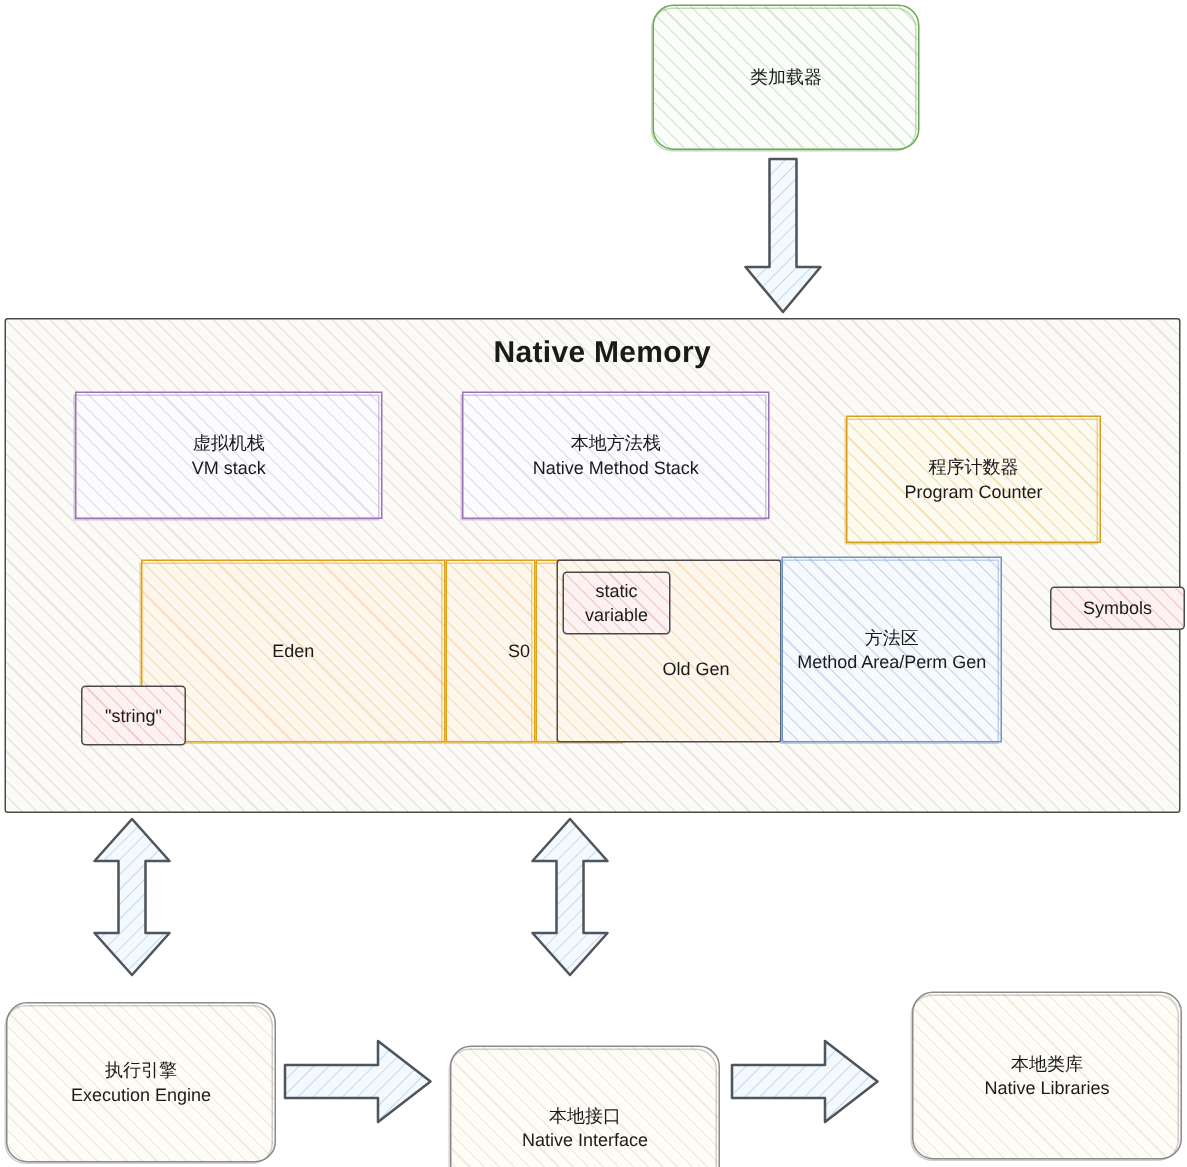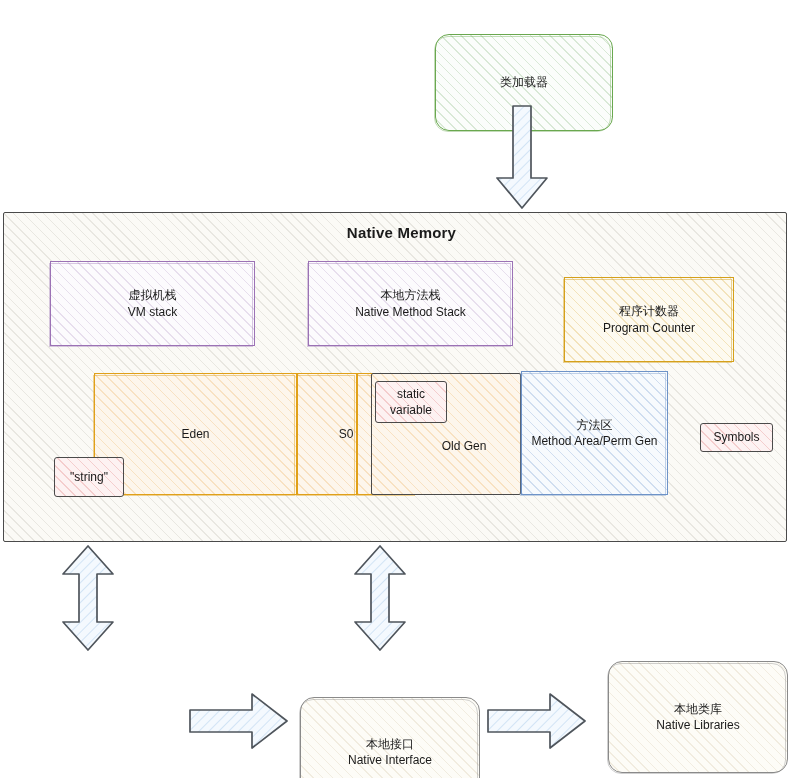--- a/index.html
+++ b/index.html
@@ -109,32 +109,32 @@
   .sketch-purple::after { border-color: rgba(155,114,181,0.38); }
   .sketch-amber::after { border-color: rgba(213,160,27,0.45); }
   .sketch-orange::after { border-color: rgba(224,160,25,0.45); }
   .sketch-blue::after { border-color: rgba(110,147,200,0.40); }
 
   #native-memory-title {
     position: absolute;
     left: 12px; right: 0;
     top: 224px;
     text-align: center;
-    font-size: 15px;
+    font-size: 20px;
     font-weight: bold;
     letter-spacing: 0.2px;
   }
   svg.arrow { position: absolute; overflow: visible; }
 </style>
 </head>
 <body>
 
 <div id="canvas">
 
-  <div class="node hatch-green bd-green r-lg sketch sketch-green" style="left:435px; top:3px; width:178px; height:97px;margin-top:31px;">
+  <div class="node hatch-green bd-green r-lg sketch sketch-green" style="left:435px; top:3px; width:178px; height:97px;">
     <span class="single">类加载器</span>
   </div>
 
   <svg class="arrow" style="left:494px; top:106px;" width="56" height="104" viewBox="0 0 56 104">
     <defs>
       <pattern id="hatchBlue" patternUnits="userSpaceOnUse" width="7" height="7" patternTransform="rotate(45)">
         <rect width="7" height="7" fill="#f4f9fe"></rect>
         <line x1="0" y1="0" x2="0" y2="7" stroke="#bcd6ef" stroke-width="1.2"></line>
       </pattern>
     </defs>
@@ -184,33 +184,37 @@
 
   <div class="node hatch-pink bd-dark r-sm" style="left:54px; top:457px; width:70px; height:40px;">
     <span class="single">"string"</span>
   </div>
 
   <div class="node hatch-pink bd-dark r-sm" style="left:375px; top:381px; width:72px; height:42px;">
     <span class="single">static</span>
     <span class="single">variable</span>
   </div>
 
-  <div class="node hatch-pink bd-dark r-sm" style="left:700px; top:391px; width:73px; height:29px;margin-top:32px;">
+  <div class="node hatch-pink bd-dark r-sm" style="left:700px; top:391px; width:90px; height:29px;">
     <span class="single">Symbols</span>
   </div>
 
 
   <svg class="arrow" style="left:57px; top:546px;" width="62" height="104" viewBox="0 0 62 104">
     <polygon points="31,0 56,28 40,28 40,76 56,76 31,104 6,76 22,76 22,28 6,28" fill="url(#hatchBlue)" stroke="#4f555c" stroke-width="1.7" stroke-linejoin="round"></polygon>
   </svg>
 
   <svg class="arrow" style="left:349px; top:546px;" width="62" height="104" viewBox="0 0 62 104">
     <polygon points="31,0 56,28 40,28 40,76 56,76 31,104 6,76 22,76 22,28 6,28" fill="url(#hatchBlue)" stroke="#4f555c" stroke-width="1.7" stroke-linejoin="round"></polygon>
   </svg>
 
+  <div class="node hatch-cream bd-gray r-lg sketch" style="left:4px; top:668px; width:180px; height:107px;">
+    <span class="label-cn">执行引擎</span>
+    <span class="label-en">Execution Engine</span>
+  </div>
 
   <svg class="arrow" style="left:190px; top:690px;" width="100" height="62" viewBox="0 0 100 62">
     <polygon points="0,20 62,20 62,4 97,31 62,58 62,42 0,42" fill="url(#hatchBlue)" stroke="#4f555c" stroke-width="1.7" stroke-linejoin="round"></polygon>
   </svg>
 
   <div class="node hatch-cream bd-gray r-lg sketch" style="left:300px; top:665px; width:180px; height:110px;margin-top:32px;">
     <span class="label-cn">本地接口</span>
     <span class="label-en">Native Interface</span>
   </div>
 

